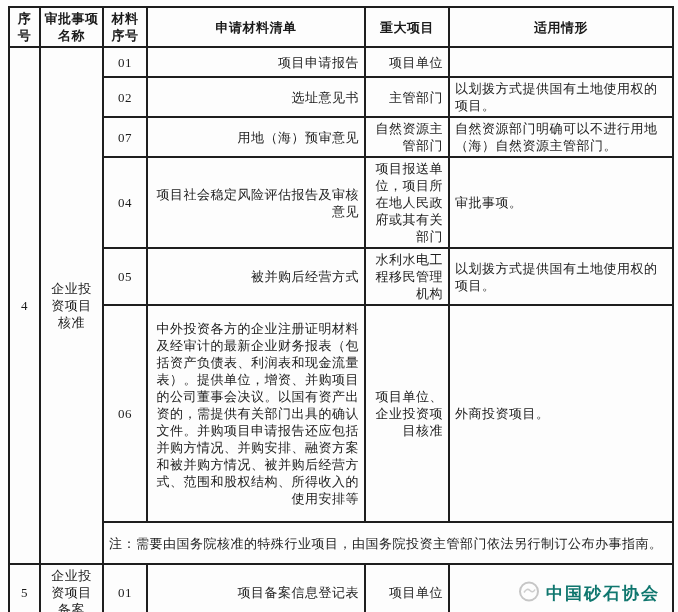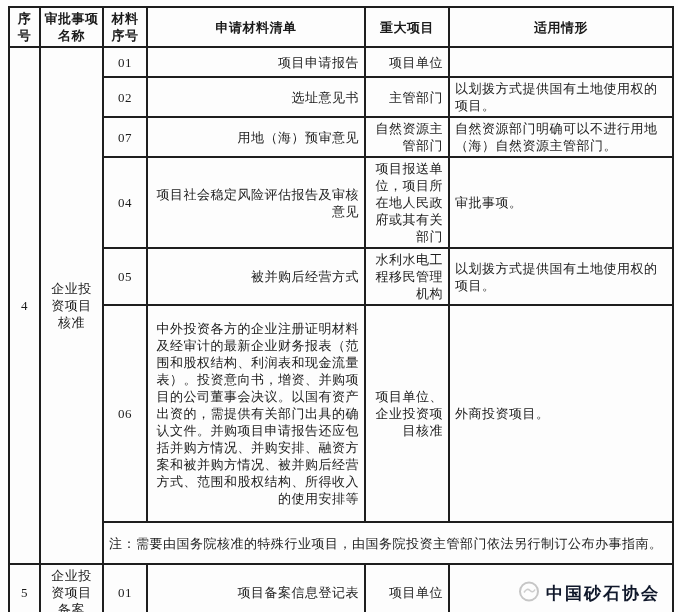--- a/index.html
+++ b/index.html
@@ -112,37 +112,37 @@
 
   <tr style="height:53px">
     <td class="cell-no">05</td>
     <td class="cell-material">被并购后经营方式</td>
     <td class="cell-provider">水利水电工程移民管理机构</td>
     <td class="cell-situation">以划拨方式提供国有土地使用权的项目。</td>
   </tr>
 
   <tr style="height:217px">
     <td class="cell-no">06</td>
-    <td class="cell-material">中外投资各方的企业注册证明材料及经审计的最新企业财务报表（范围和股权结构、利润表和现金流量表）。投资意向书，增资、并购项目的公司董事会决议。以国有资产出资的，需提供有关部门出具的确认文件。并购项目申请报告还应包括并购方情况、并购安排、融资方案和被并购方情况、被并购后经营方式、范围和股权结构、所得收入的使用安排等</td>
+    <td class="cell-material">中外投资各方的企业注册证明材料及经审计的最新企业财务报表（包括资产负债表、利润表和现金流量表）。提供单位，增资、并购项目的公司董事会决议。以国有资产出资的，需提供有关部门出具的确认文件。并购项目申请报告还应包括并购方情况、并购安排、融资方案和被并购方情况、被并购后经营方式、范围和股权结构、所得收入的使用安排等</td>
     <td class="cell-provider">项目单位、企业投资项目核准</td>
     <td class="cell-situation">外商投资项目。</td>
   </tr>
 
   <tr style="height:42px">
     <td colspan="4" class="note-cell">注：需要由国务院核准的特殊行业项目，由国务院投资主管部门依法另行制订公布办事指南。</td>
   </tr>
 
   <tr style="height:52px">
     <td class="cell-serial">5</td>
     <td class="c-center">企业投资项目备案</td>
     <td class="cell-no">01</td>
     <td class="cell-material">项目备案信息登记表</td>
     <td class="cell-provider">项目单位</td>
     <td class="cell-situation situation-wm">
-      <span class="watermark" style="color: #0f172a;">
+      <span class="watermark" style="color: #0f766e;">
         <span class="wm-logo">
           <svg width="22" height="22" viewBox="0 0 22 22">
             <circle cx="11" cy="11" r="9" fill="none" stroke="#c6c6c6" stroke-width="2"></circle>
             <path d="M6 12 q3 -5 6 -2 q3 3 5 -1" fill="none" stroke="#cecece" stroke-width="1.6"></path>
           </svg>
         </span>
         <span>中国砂石协会</span>
       </span>
     </td>
   </tr>

